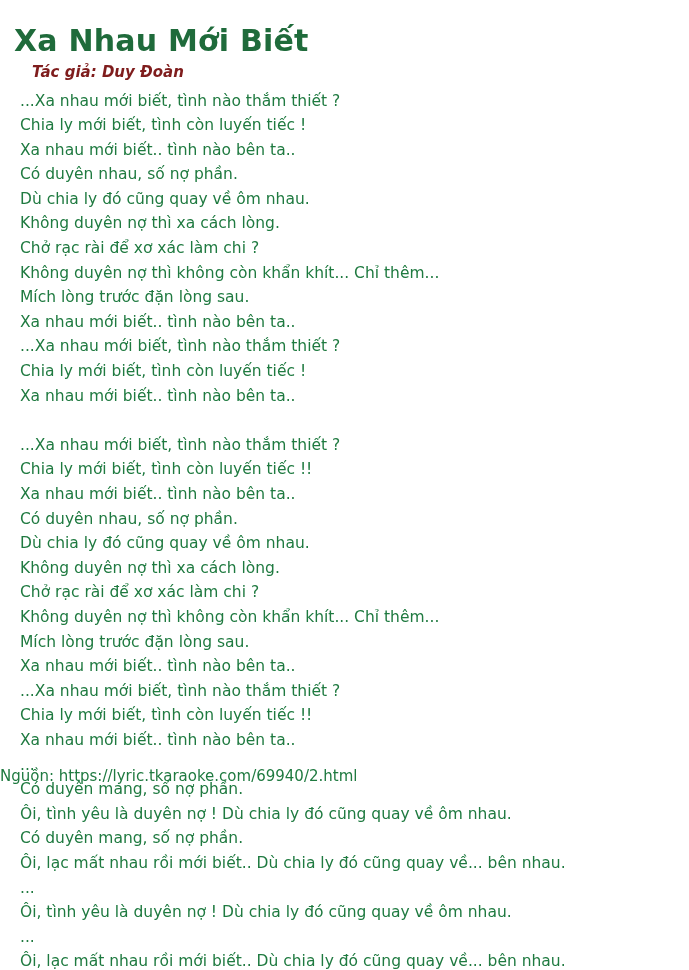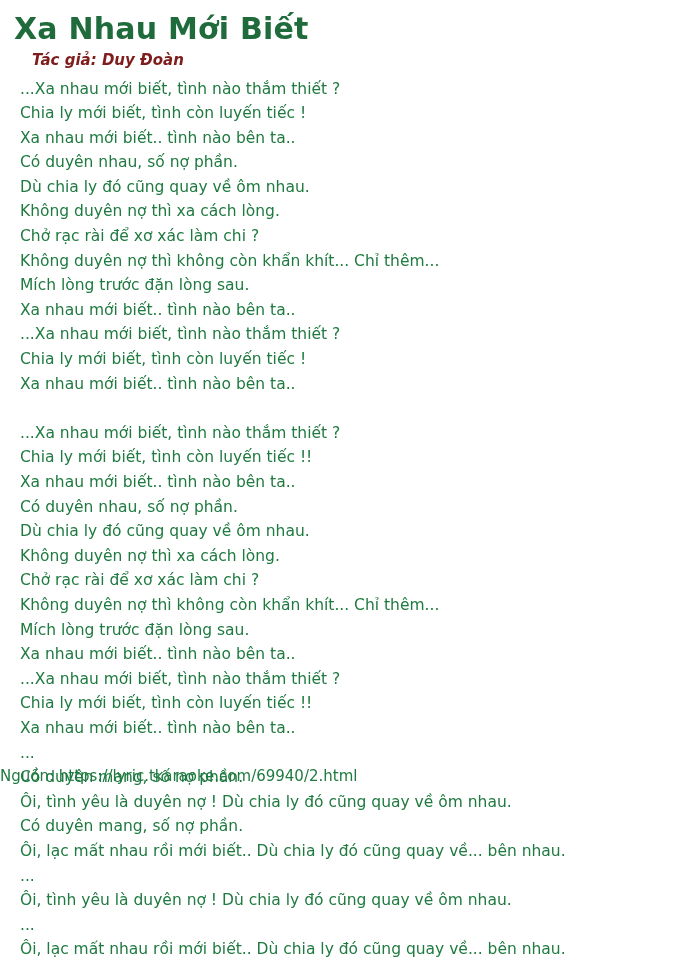--- a/index.html
+++ b/index.html
@@ -12,21 +12,21 @@
     height: 970px;
     font-family: "DejaVu Sans", sans-serif;
     color: #1f6b3b;
     overflow: hidden;
   }
   .page {
     position: relative;
     width: 689px;
     height: 791px;
     box-sizing: border-box;
-    padding: 8px 10px 0 14px;
+    padding: 20px 10px 0 14px;
   }
   .song-title {
     font-size: 30px;
     font-weight: bold;
     color: #1f6b3b;
     line-height: 1.15;
     margin: 4px 0 4px 0;
     letter-spacing: 0.2px;
   }
   .author {

